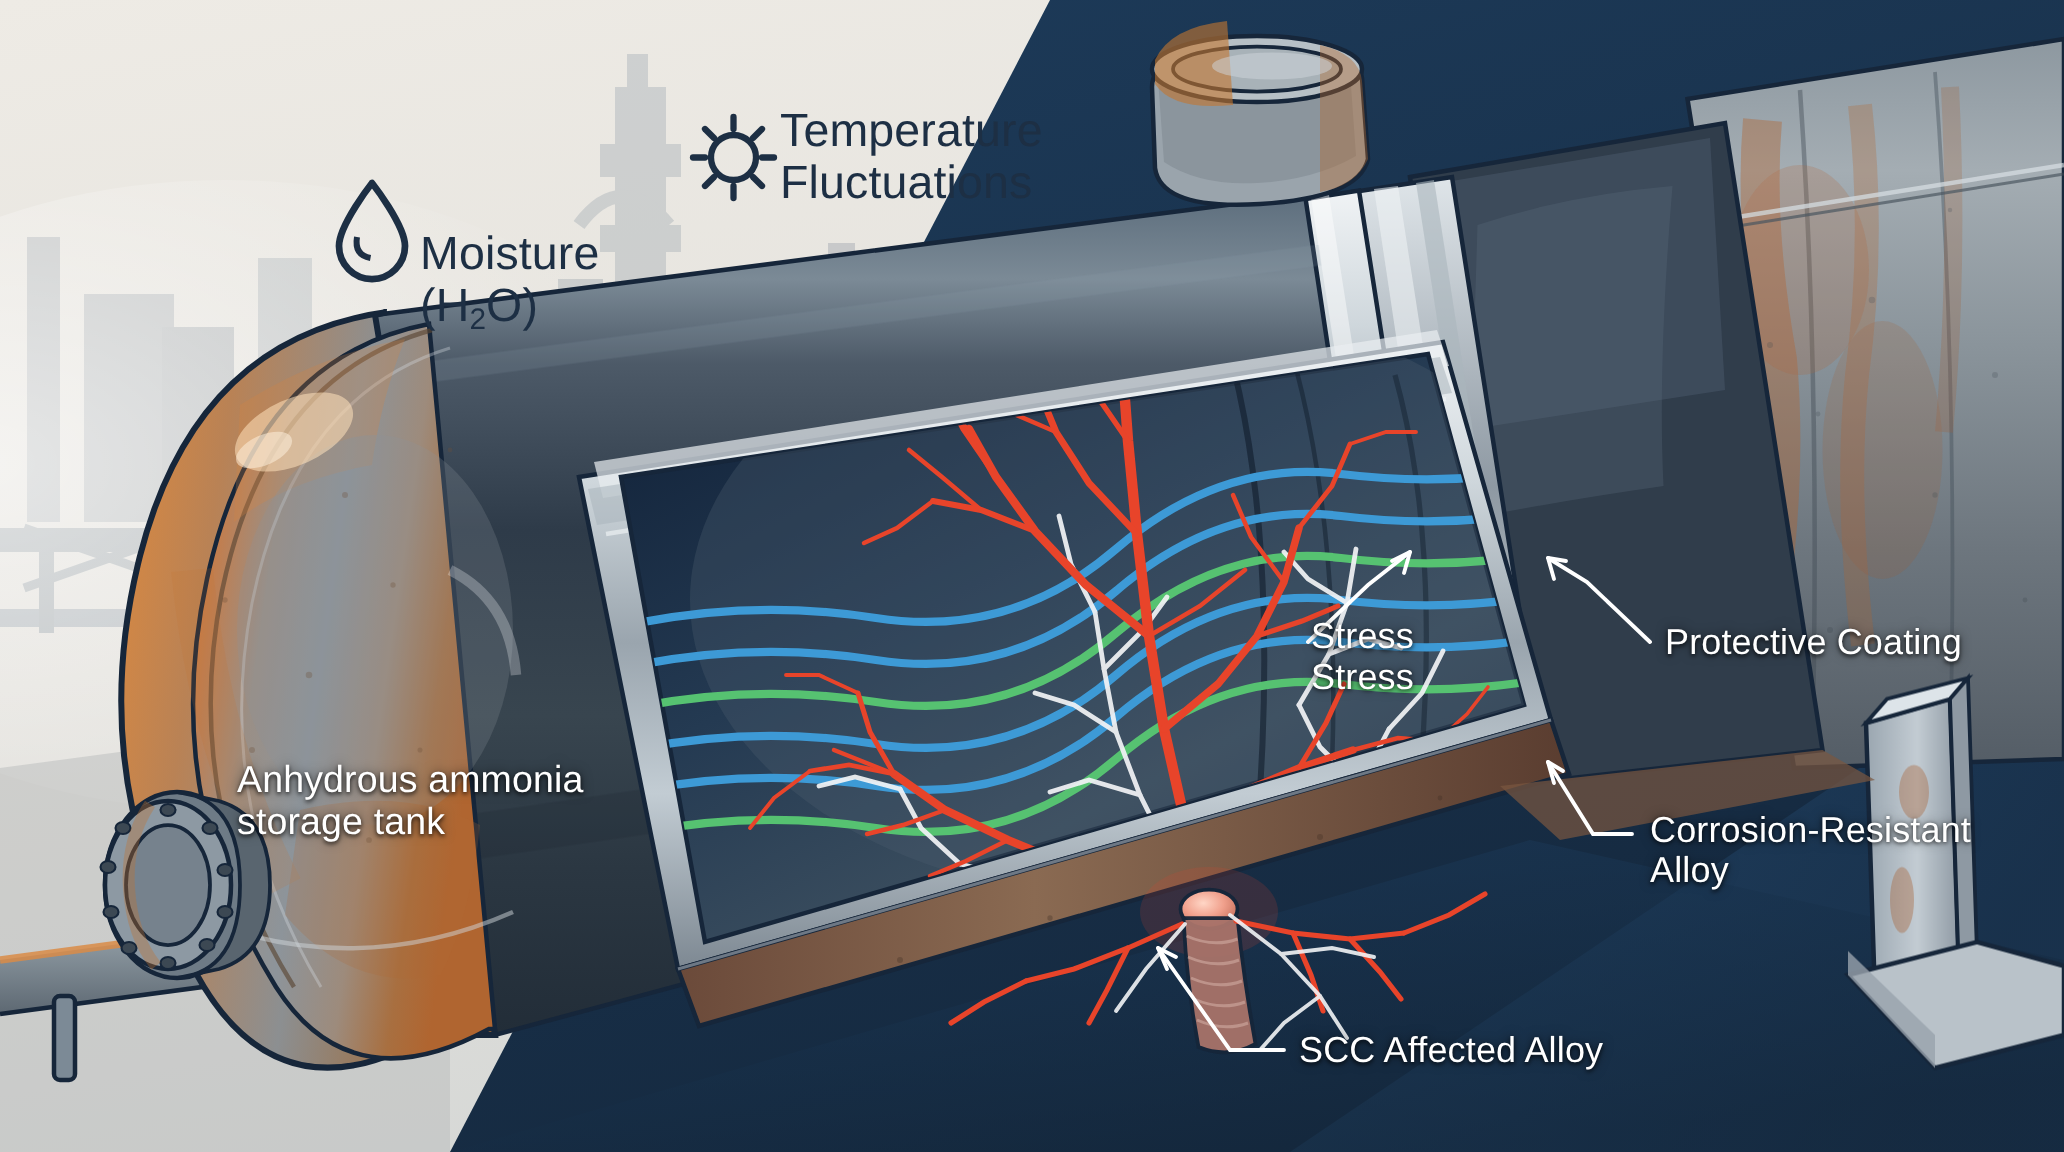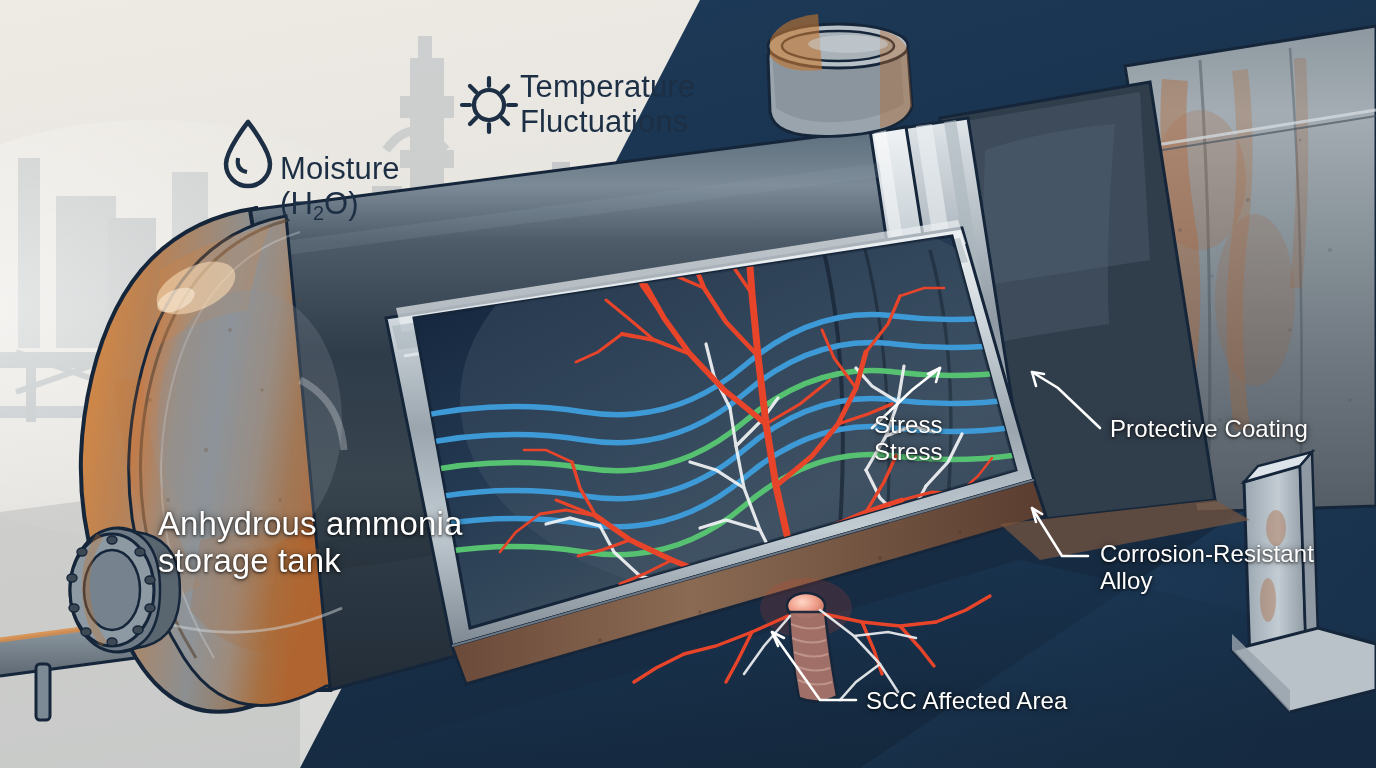--- a/index.html
+++ b/index.html
@@ -4,21 +4,21 @@
 <title>SCC Anhydrous Ammonia Storage Tank Diagram</title>
 <style>
   html,body{margin:0;padding:0;background:#0e1c2b;}
   body{font-family:"Liberation Sans",sans-serif;}
   #stage{position:relative;width:1376px;height:768px;overflow:hidden;}
   #stage svg{position:absolute;top:0;left:0;}
   .lbl{position:absolute;color:#ffffff;font-family:"Liberation Sans",sans-serif;
        line-height:1.12;letter-spacing:.1px;
        text-shadow:0 1px 3px rgba(0,0,0,.75),0 0 7px rgba(0,0,0,.55);}
   .lbl.dark{color:#1d2f44;text-shadow:none;}
-  .lbl-lg{font-size:33px;}
+  .lbl-lg{font-size:25px;}
   .lbl-md{font-size:24px;}
   .lbl-env{font-size:31px;}
   .sub{font-size:.64em;vertical-align:-0.28em;}
 </style>
 </head>
 <body>
 
 <div id="stage">
 
 <svg width="1376" height="768" viewBox="0 0 1376 768">
@@ -506,16 +506,16 @@
 <div class="lbl lbl-md" style="left:1100px;top:541px;">
   <div>Corrosion-Resistant</div>
   <div>Alloy</div>
 </div>
 
 <div class="lbl lbl-md" style="left:1110px;top:416px;">
   <div>Protective Coating</div>
 </div>
 
 <div class="lbl lbl-md" style="left:866px;top:688px;">
-  <div>SCC Affected Area</div>
+  <div>SCC Affected Alloy</div>
 </div>
 
 </div>
 
 </body></html>

